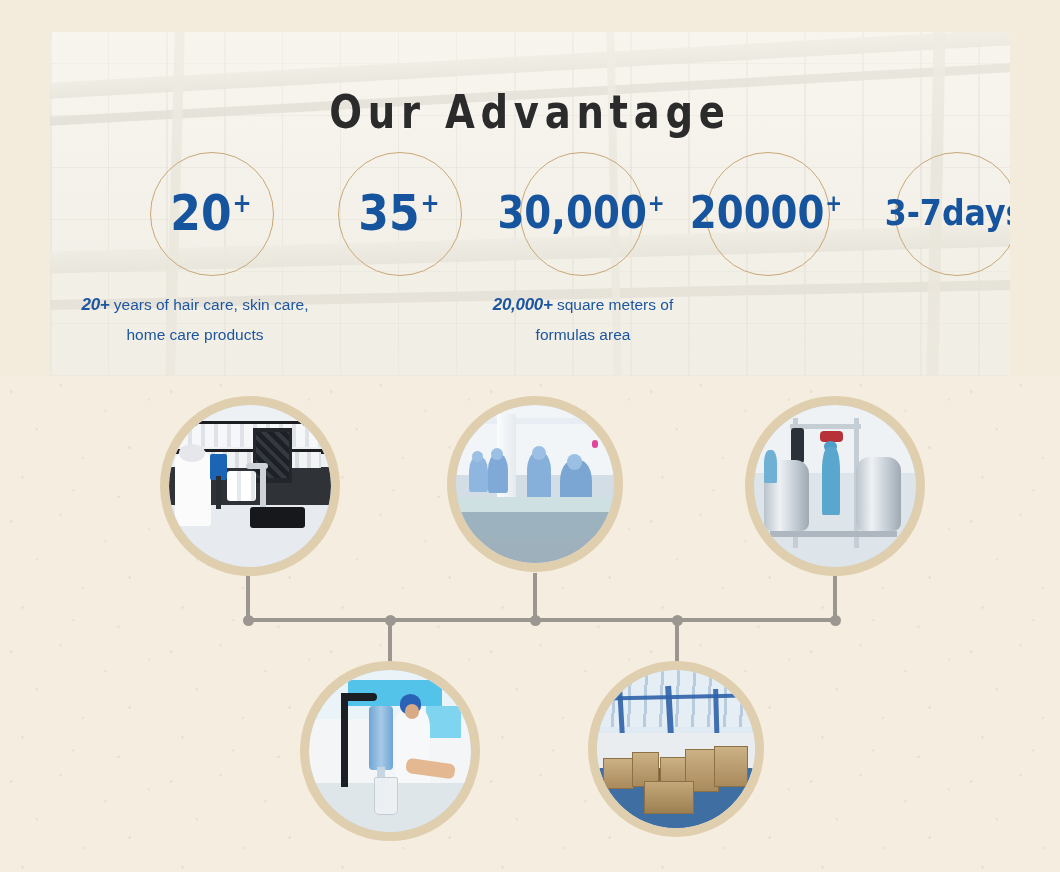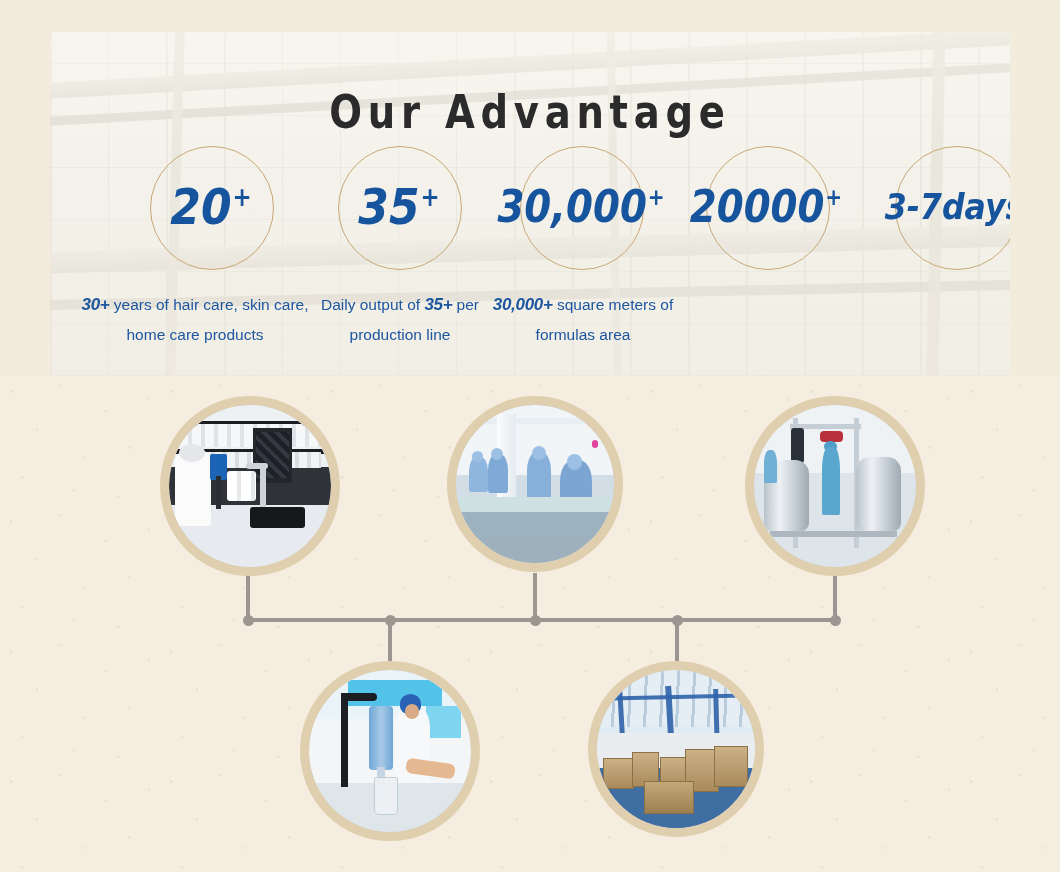--- a/index.html
+++ b/index.html
@@ -65,21 +65,21 @@
     position:absolute;left:0;right:0;top:52px;text-align:center;
     font-family:"DejaVu Sans",sans-serif;
     font-weight:700;
     font-size:47px;
     letter-spacing:7px;
     color:#2b2b2b;
     transform:scaleX(.82);
     text-shadow:0 1px 0 rgba(255,255,255,.4);
   }
 
-  .circles{position:absolute;left:0;top:114px;width:960px;height:126px;font-style:italic;}
+  .circles{position:absolute;left:0;top:120px;width:960px;height:126px;}
   .stat-circle{
     position:absolute;top:0;width:122px;height:122px;border-radius:50%;
     border:1.6px solid #c9a877;
     display:flex;align-items:center;justify-content:center;
   }
   .stat-num{
     position:absolute;top:0;height:122px;display:flex;align-items:center;justify-content:center;
     font-family:"DejaVu Sans",sans-serif;font-weight:700;
     color:#16549e;line-height:1;white-space:nowrap;
     transform:scaleX(.88);
@@ -238,27 +238,24 @@
         <span class="sup">+</span>
     </div>
     <div class="stat-num" style="left:790px;width:230px;font-size:36px">
       <span>3-7days</span>
         <span class="sup"></span>
     </div>
   </div>
 
   <div class="descs">
     <div class="desc" style="left:30px;width:230px">
-      <b>30+</b><span> years of hair care, skin care, home care products</span>
-    </div>
-    <div class="desc" style="left:262px;width:176px">
-      <span>Daily output of </span><b>35+</b><span> per production line</span>
+      <b>20+</b><span> years of hair care, skin care, home care products</span>
     </div>
     <div class="desc" style="left:430px;width:206px">
-      <b>30,000+</b><span> square meters of formulas area</span>
+      <b>20,000+</b><span> square meters of formulas area</span>
     </div>
   </div>
 </div>
 
 <div class="net">
 
   <div class="conn" style="left:246px;top:197px;width:4px;height:48px"></div>
   <div class="conn" style="left:533px;top:197px;width:4px;height:48px"></div>
   <div class="conn" style="left:833px;top:197px;width:4px;height:48px"></div>
   <div class="conn" style="left:249px;top:242px;width:587px;height:4px"></div>

